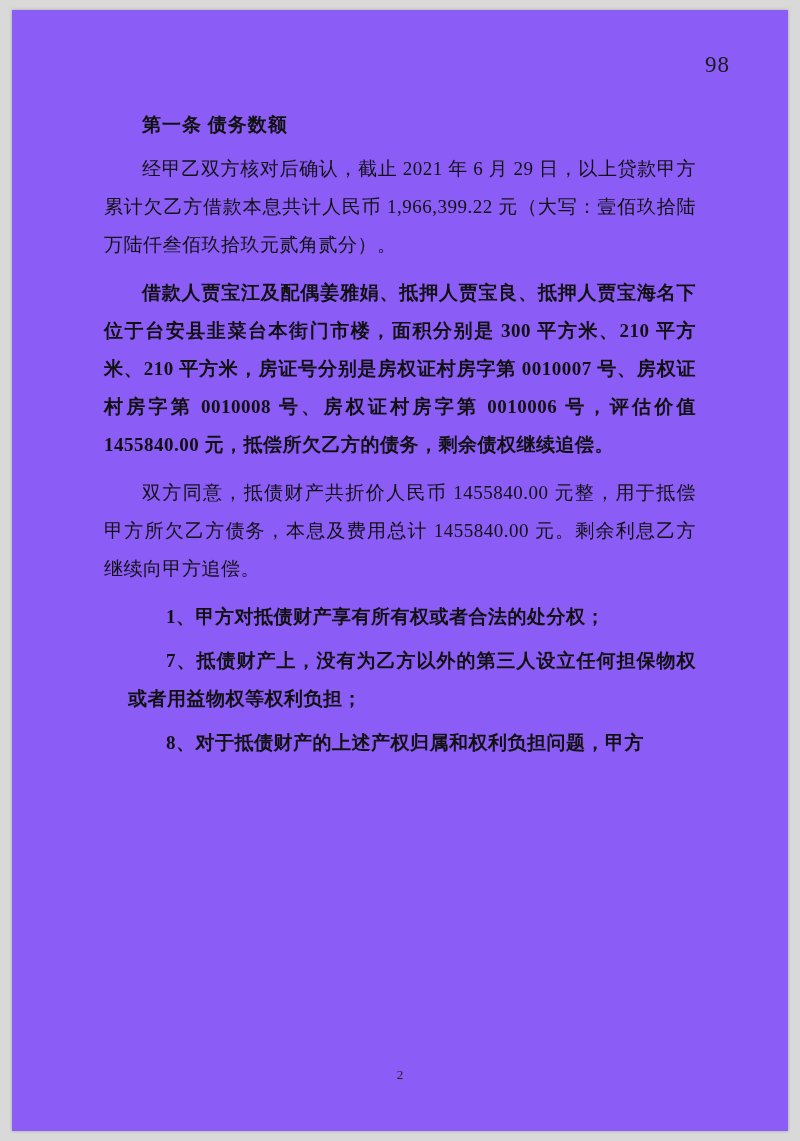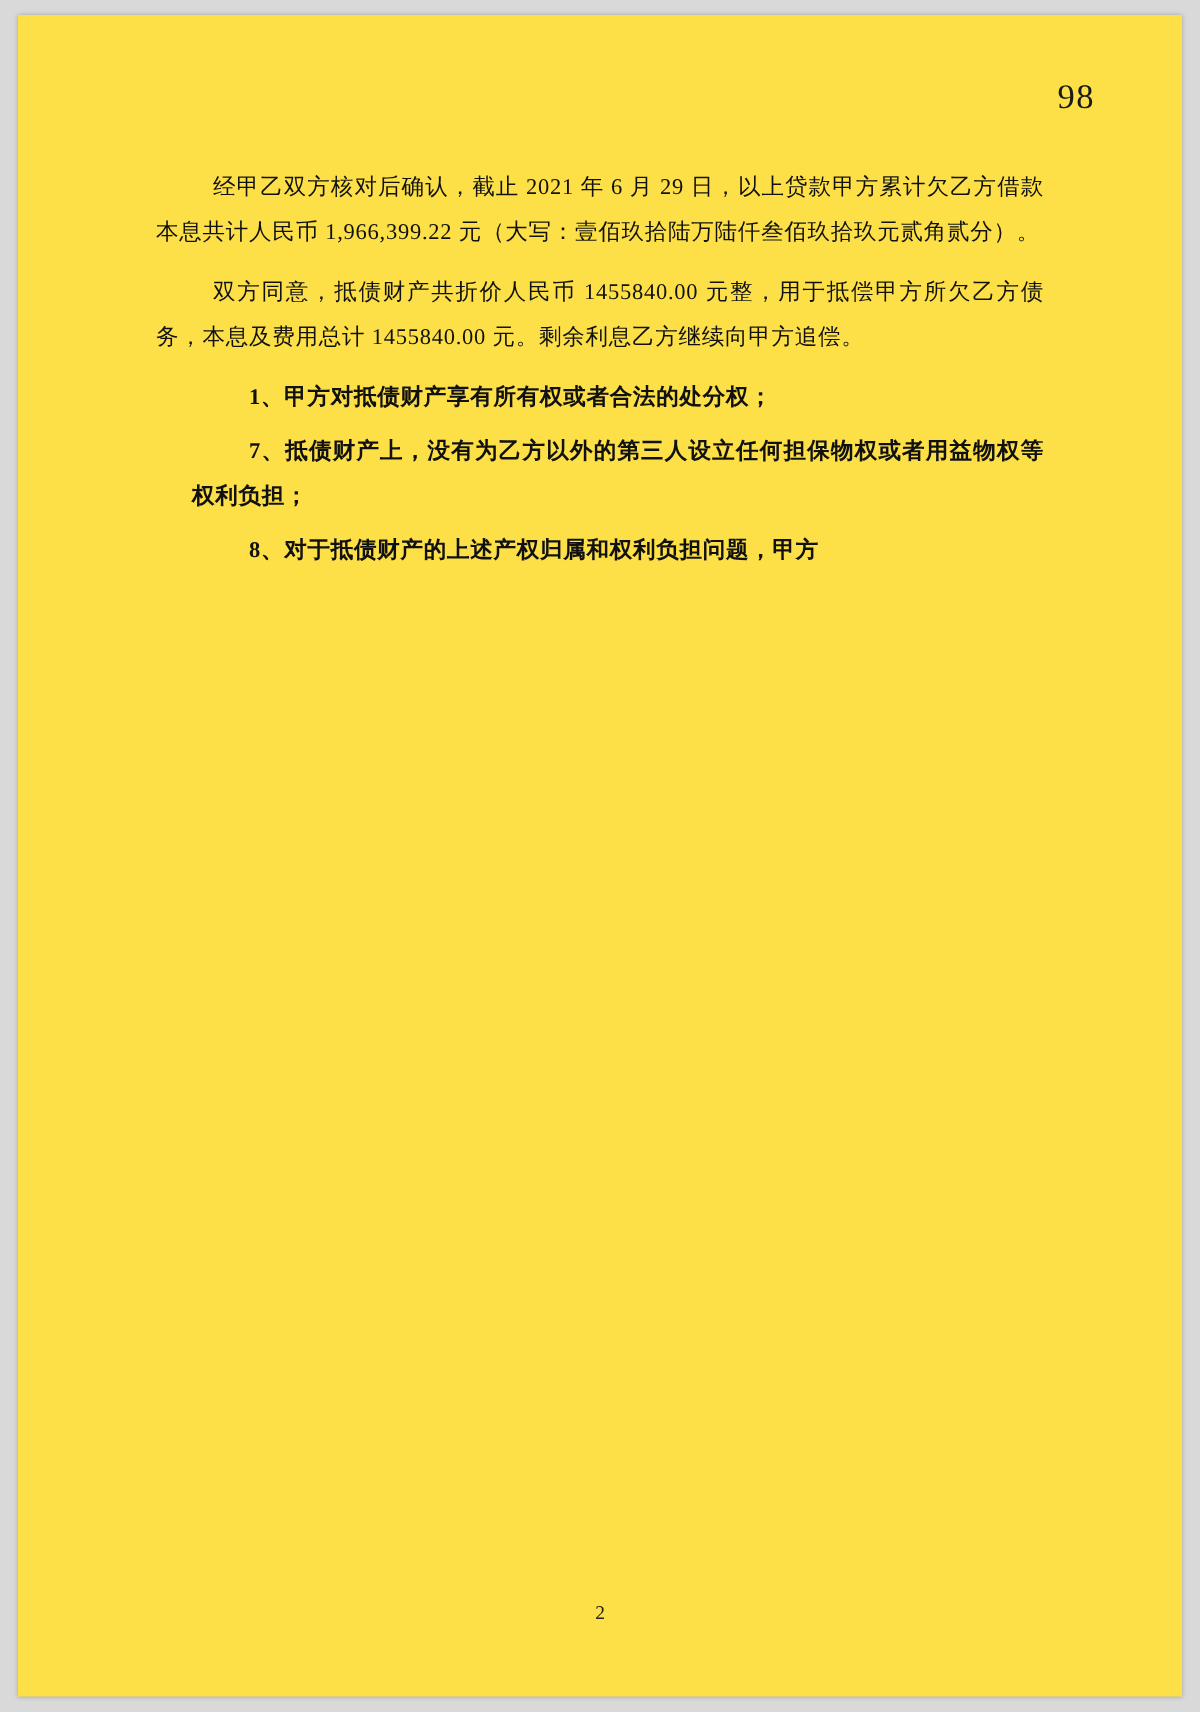--- a/index.html
+++ b/index.html
@@ -12,21 +12,21 @@
     height: 1141px;
     overflow: hidden;
     font-family: "Liberation Serif", "DejaVu Serif", serif;
   }
   .page {
     position: absolute;
     left: 12px;
     top: 10px;
     width: 776px;
     height: 1121px;
-    background: #fde047;
+    background: #8b5cf6;
     box-shadow: 0 0 3px rgba(0,0,0,0.25);
     overflow: hidden;
   }
   .page-number-top {
     position: absolute;
     right: 58px;
     top: 42px;
     font-size: 23px;
     letter-spacing: 1px;
     color: #1a1a1a;
@@ -42,21 +42,21 @@
     font-size: 19px;
     font-weight: bold;
     color: #111;
     margin: 0 0 10px 0;
     text-indent: 38px;
     letter-spacing: 1px;
     line-height: 1.6;
     font-family: "Liberation Serif", "DejaVu Serif", serif;
   }
   .para {
-    font-size: 15px;
+    font-size: 19px;
     color: #111;
     margin: 0 0 10px 0;
     text-indent: 38px;
     line-height: 2.0;
     letter-spacing: 0.5px;
     text-align: justify;
     font-family: "Liberation Serif", "DejaVu Serif", serif;
   }
   .para.bold-run {
     font-weight: bold;
@@ -78,24 +78,26 @@
 </style>
 </head>
 <body>
 
 <div class="page">
 
   <div class="page-number-top">98</div>
 
   <div class="content">
 
+    <p class="heading">第一条  债务数额</p>
 
     <p class="para">经甲乙双方核对后确认，截止 2021 年 6 月 29 日，以上贷款甲方累计欠乙方借款本息共计人民币 1,966,399.22 元（大写：壹佰玖拾陆万陆仟叁佰玖拾玖元贰角贰分）。</p>
 
 
+    <p class="para bold-run">借款人贾宝江及配偶姜雅娟、抵押人贾宝良、抵押人贾宝海名下位于台安县韭菜台本街门市楼，面积分别是 300 平方米、210 平方米、210 平方米，房证号分别是房权证村房字第 0010007 号、房权证村房字第 0010008 号、房权证村房字第 0010006 号，评估价值 1455840.00 元，抵偿所欠乙方的债务，剩余债权继续追偿。</p>
 
 
     <p class="para">双方同意，抵债财产共折价人民币 1455840.00 元整，用于抵偿甲方所欠乙方债务，本息及费用总计 1455840.00 元。剩余利息乙方继续向甲方追偿。</p>
 
 
     <p class="para bold-run para-tight">1、甲方对抵债财产享有所有权或者合法的处分权；</p>
 
     <p class="para bold-run para-tight">7、抵债财产上，没有为乙方以外的第三人设立任何担保物权或者用益物权等权利负担；</p>
 
     <p class="para bold-run para-tight">8、对于抵债财产的上述产权归属和权利负担问题，甲方</p>

